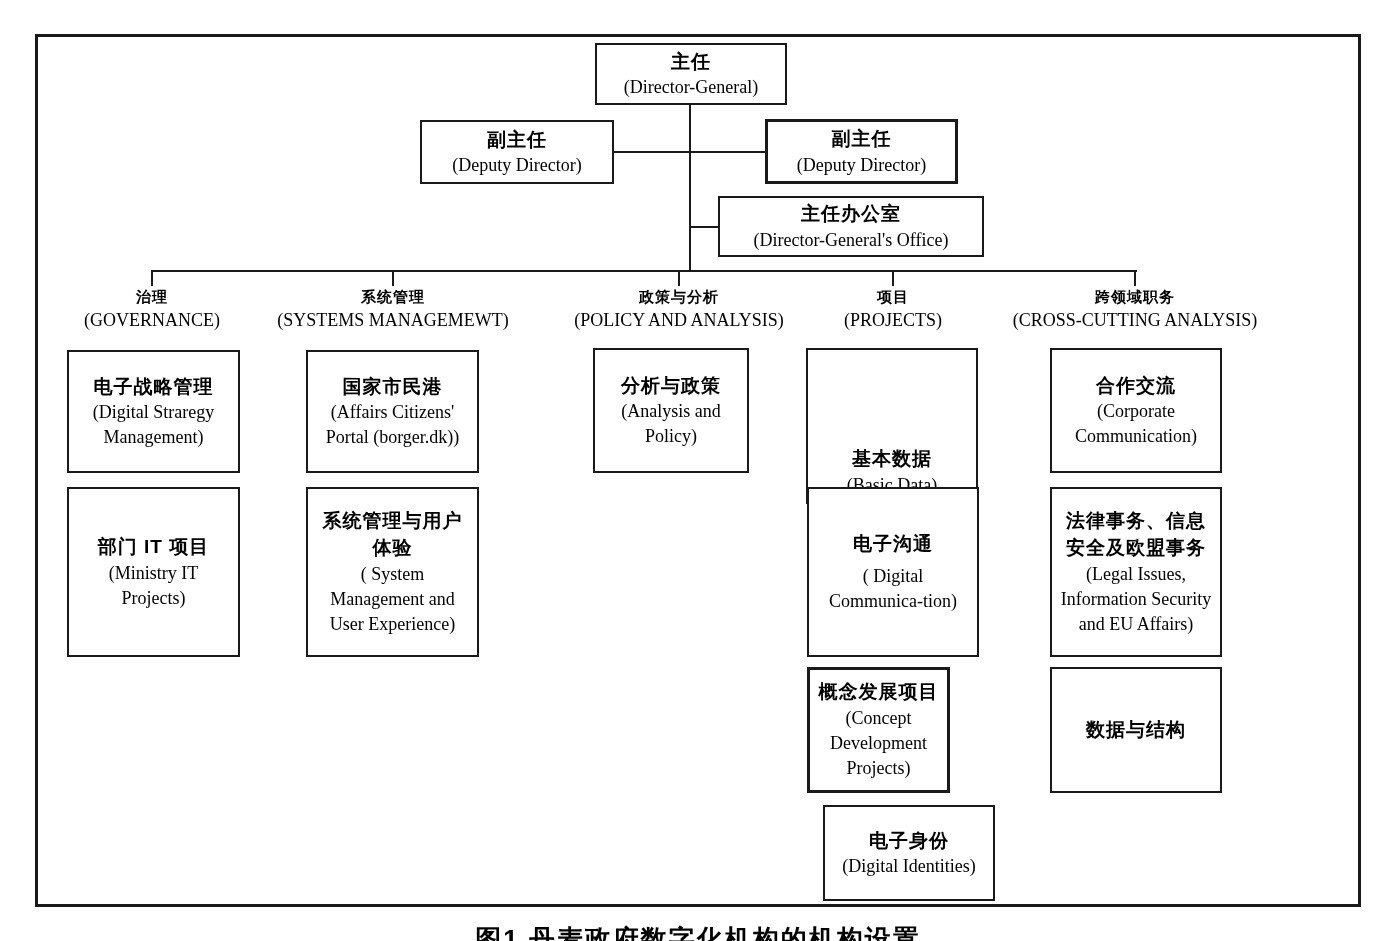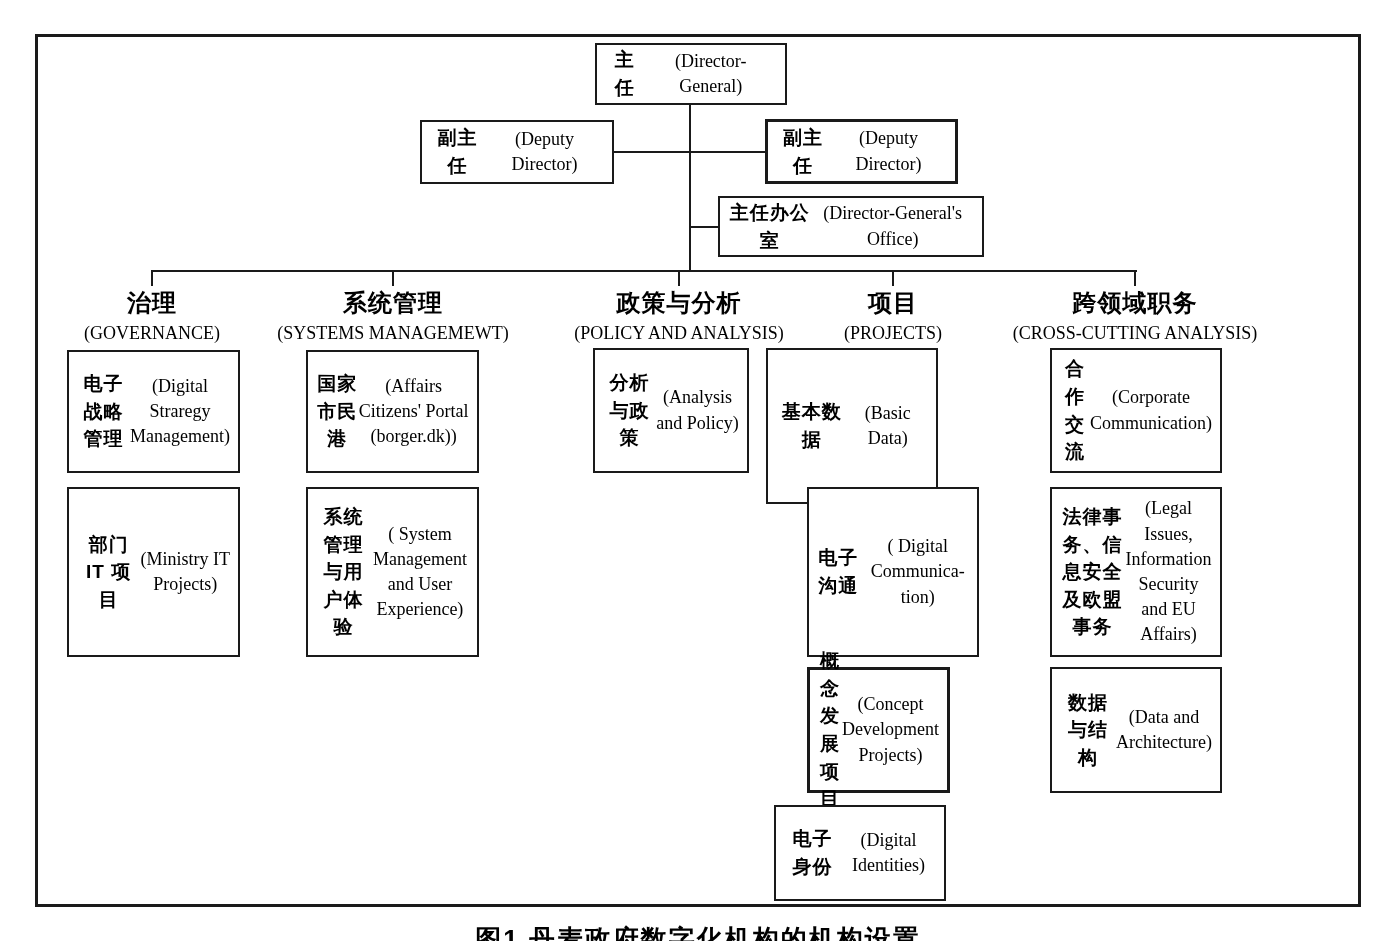--- a/index.html
+++ b/index.html
@@ -1,27 +1,27 @@
 <!DOCTYPE html>
 <html><head>
 <meta charset="utf-8">
 <style>
   html,body{margin:0;padding:0;background:#ffffff;}
   #page{position:relative;width:1396px;height:941px;background:#ffffff;overflow:hidden;
         font-family:"Liberation Serif","DejaVu Serif",serif;color:#000;}
   .frame{position:absolute;border:3px solid #1a1a1a;background:transparent;}
-  .box{position:absolute;border:2px solid #1a1a1a;display:flex;flex-direction:row;
+  .box{position:absolute;border:2px solid #1a1a1a;display:flex;flex-direction:column;
        justify-content:center;align-items:center;text-align:center;box-sizing:border-box;
        padding:4px 8px;background:#fff;}
   .box.thick{border-width:3px;}
   .zh{font-family:"Liberation Sans","DejaVu Sans",sans-serif;font-weight:600;
       font-size:19px;line-height:1.45;letter-spacing:1px;}
   .en{font-family:"Liberation Serif","DejaVu Serif",serif;font-size:18px;line-height:1.4;}
   .heading{position:absolute;width:300px;text-align:center;}
-  .heading .zh{font-size:24px;}
+  .heading .zh{font-size:15px;}
   .heading .en{font-size:18px;}
   .line{position:absolute;background:#1a1a1a;}
   .caption{position:absolute;left:0;top:922px;width:100%;text-align:center;
            font-family:"Liberation Sans","DejaVu Sans",sans-serif;font-weight:bold;
            font-size:26px;letter-spacing:2px;}
 </style>
 </head>
 <body>
 
 <div id="page">
@@ -96,45 +96,44 @@
   <div class="box" style="left:306px;top:487px;width:173px;height:170px;">
     <div class="zh">系统管理与用户体验</div>
     <div class="en">( System Management and User Experience)</div>
   </div>
 
   <div class="box" style="left:593px;top:348px;width:156px;height:125px;">
     <div class="zh">分析与政策</div>
     <div class="en">(Analysis and Policy)</div>
   </div>
 
-  <div class="box" style="left:766px;top:348px;width:172px;height:156px;">
+  <div class="box" style="left:806px;top:348px;width:172px;height:156px;justify-content:flex-end;">
     <div class="zh">基本数据</div>
     <div class="en">(Basic Data)</div>
   </div>
   <div class="box" style="left:807px;top:487px;width:172px;height:170px;gap:7px;">
     <div class="zh">电子沟通</div>
     <div class="en">( Digital Communica-tion)</div>
   </div>
   <div class="box thick" style="left:807px;top:667px;width:143px;height:126px;">
     <div class="zh">概念发展项目</div>
     <div class="en">(Concept Development Projects)</div>
   </div>
-  <div class="box" style="left:774px;top:805px;width:172px;height:96px;">
+  <div class="box" style="left:823px;top:805px;width:172px;height:96px;">
     <div class="zh">电子身份</div>
     <div class="en">(Digital Identities)</div>
   </div>
 
   <div class="box" style="left:1050px;top:348px;width:172px;height:125px;">
     <div class="zh">合作交流</div>
     <div class="en">(Corporate Communication)</div>
   </div>
   <div class="box" style="left:1050px;top:487px;width:172px;height:170px;">
     <div class="zh">法律事务、信息安全及欧盟事务</div>
     <div class="en">(Legal Issues, Information Security and EU Affairs)</div>
   </div>
   <div class="box" style="left:1050px;top:667px;width:172px;height:126px;">
     <div class="zh">数据与结构</div>
-    <div class="en">(Data and Architecture)</div>
   </div>
 
   <div class="caption">图1 丹麦政府数字化机构的机构设置</div>
 
 </div>
 
 </body></html>

